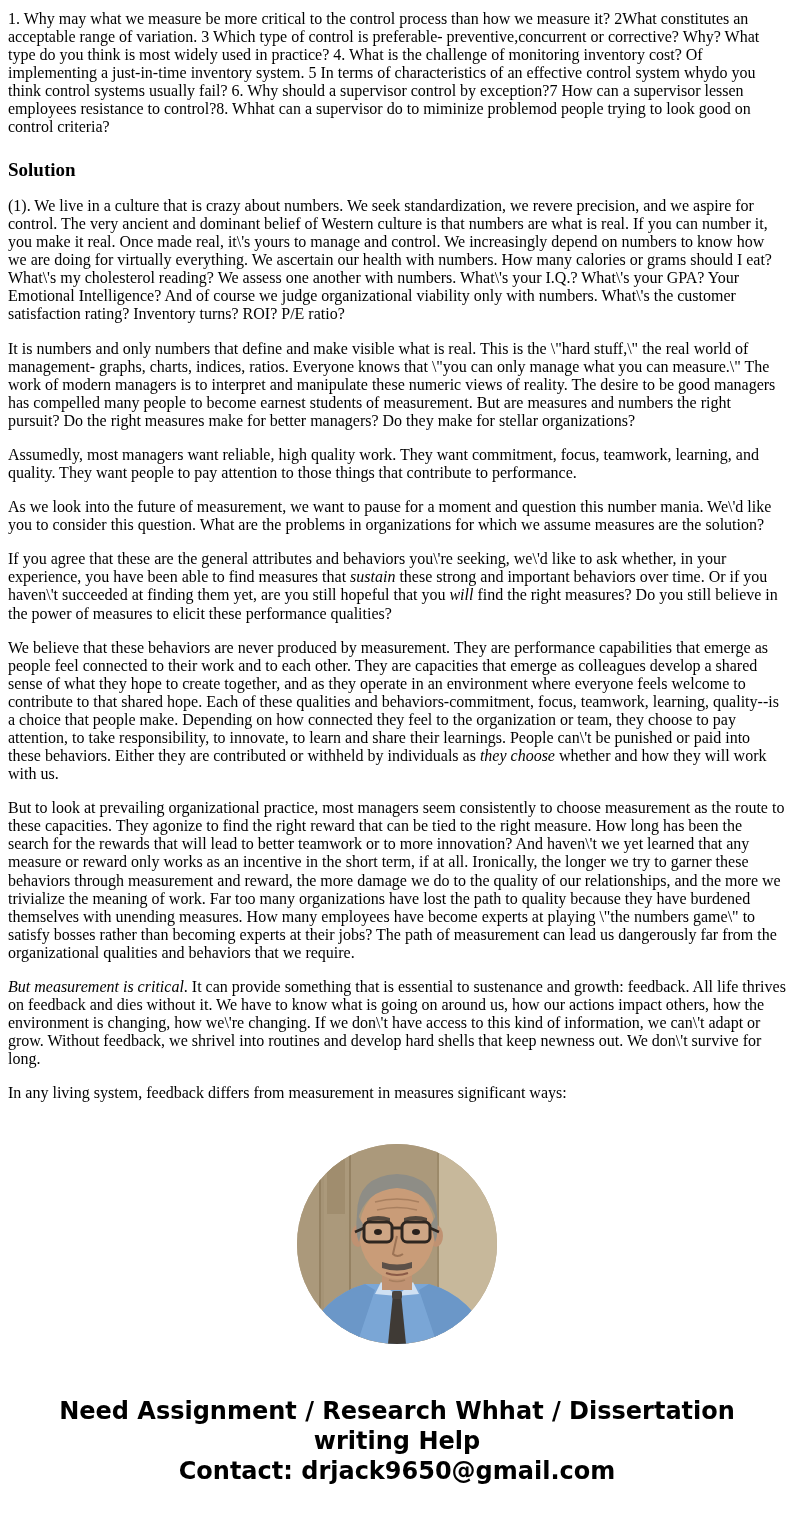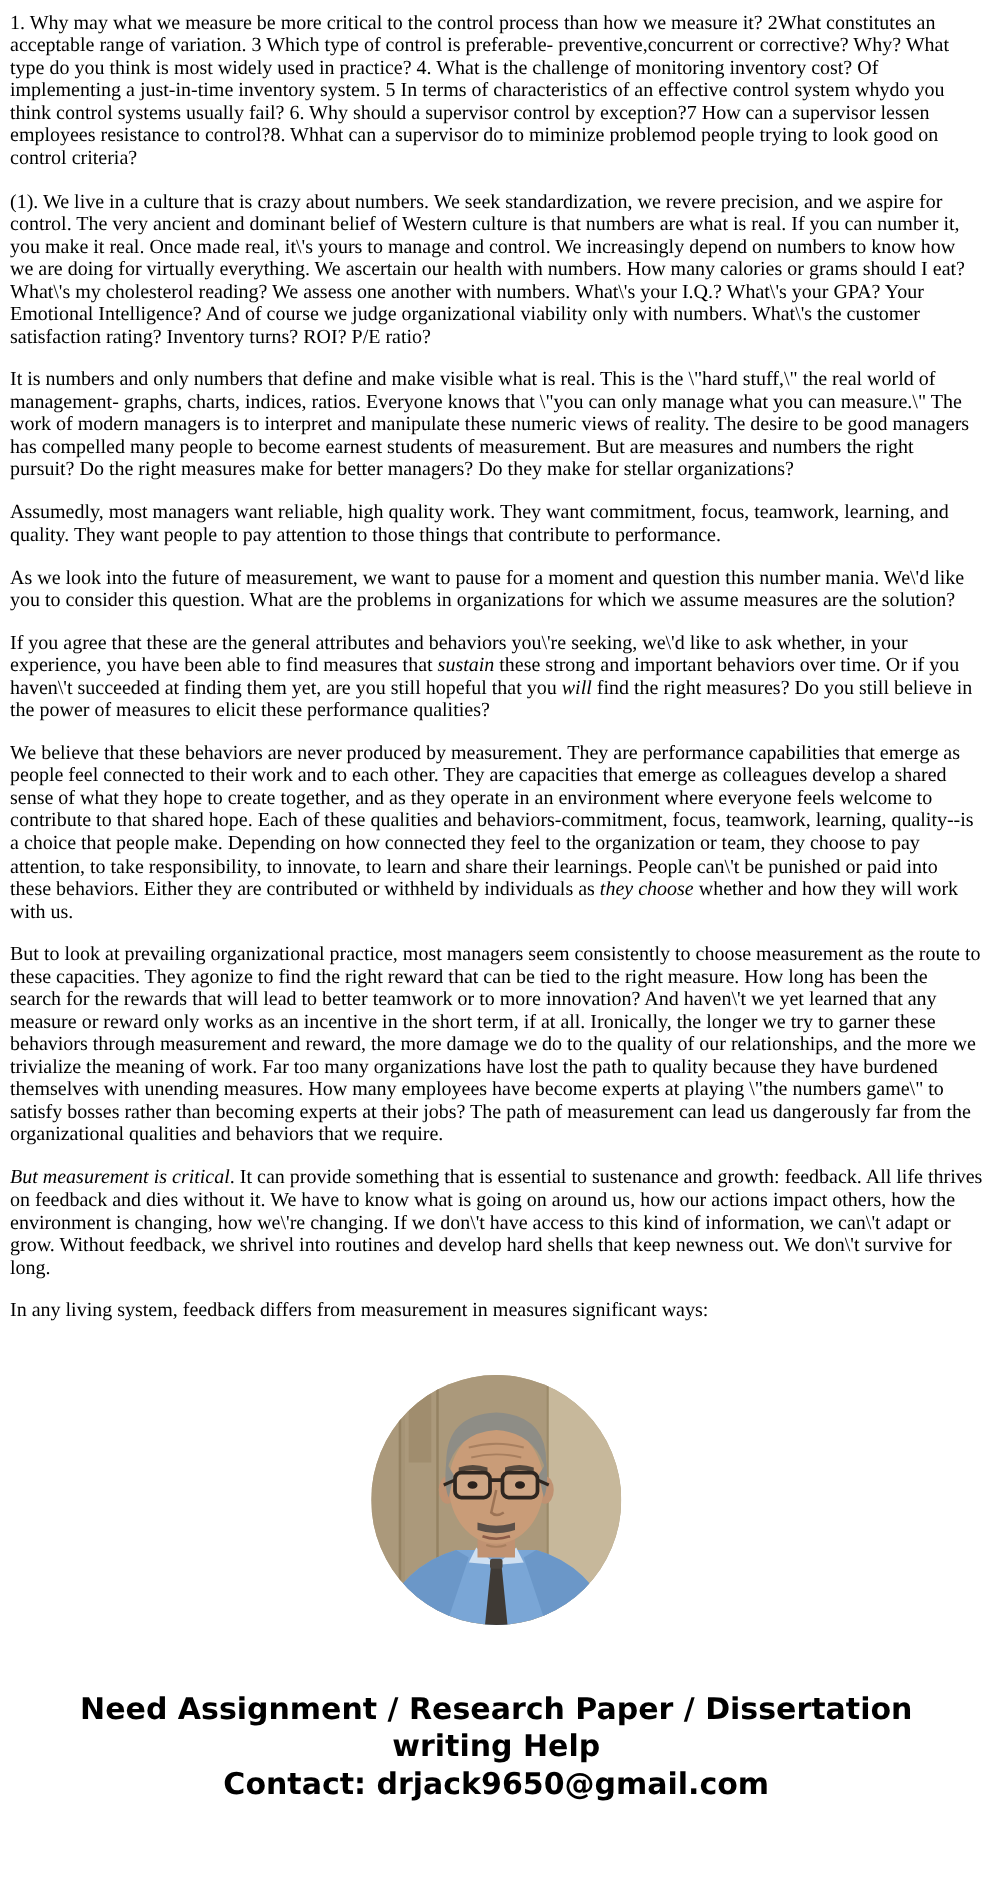--- a/index.html
+++ b/index.html
@@ -46,20 +46,21 @@
   }
   .footer-line { margin: 0; }
 </style>
 </head>
 <body>
 
 <main class="doc">
 
   <p class="body-text questions">1. Why may what we measure be more critical to the control process than how we measure it? 2What constitutes an acceptable range of variation. 3 Which type of control is preferable- preventive,concurrent or corrective? Why? What type do you think is most widely used in practice? 4. What is the challenge of monitoring inventory cost? Of implementing a just-in-time inventory system. 5 In terms of characteristics of an effective control system whydo you think control systems usually fail? 6. Why should a supervisor control by exception?7 How can a supervisor lessen employees resistance to control?8. Whhat can a supervisor do to miminize problemod people trying to look good on control criteria?</p>
 
+  <h3 class="solution-heading">Solution</h3>
 
   <div id="paragraphs">
       <p class="body-text"><span>(1). We live in a culture that is crazy about numbers. We seek standardization, we revere precision, and we aspire for control. The very ancient and dominant belief of Western culture is that numbers are what is real. If you can number it, you make it real. Once made real, it\'s yours to manage and control. We increasingly depend on numbers to know how we are doing for virtually everything. We ascertain our health with numbers. How many calories or grams should I eat? What\'s my cholesterol reading? We assess one another with numbers. What\'s your I.Q.? What\'s your GPA? Your Emotional Intelligence? And of course we judge organizational viability only with numbers. What\'s the customer satisfaction rating? Inventory turns? ROI? P/E ratio?</span></p>
       <p class="body-text"><span>It is numbers and only numbers that define and make visible what is real. This is the \"hard stuff,\" the real world of management- graphs, charts, indices, ratios. Everyone knows that \"you can only manage what you can measure.\" The work of modern managers is to interpret and manipulate these numeric views of reality. The desire to be good managers has compelled many people to become earnest students of measurement. But are measures and numbers the right pursuit? Do the right measures make for better managers? Do they make for stellar organizations?</span></p>
       <p class="body-text"><span>Assumedly, most managers want reliable, high quality work. They want commitment, focus, teamwork, learning, and quality. They want people to pay attention to those things that contribute to performance.</span></p>
       <p class="body-text"><span>As we look into the future of measurement, we want to pause for a moment and question this number mania. We\'d like you to consider this question. What are the problems in organizations for which we assume measures are the solution?</span></p>
       <p class="body-text"><span>If you agree that these are the general attributes and behaviors you\'re seeking, we\'d like to ask whether, in your experience, you have been able to find measures that </span><em>sustain</em><span> these strong and important behaviors over time. Or if you haven\'t succeeded at finding them yet, are you still hopeful that you </span><em>will</em><span> find the right measures? Do you still believe in the power of measures to elicit these performance qualities?</span></p>
       <p class="body-text"><span>We believe that these behaviors are never produced by measurement. They are performance capabilities that emerge as people feel connected to their work and to each other. They are capacities that emerge as colleagues develop a shared sense of what they hope to create together, and as they operate in an environment where everyone feels welcome to contribute to that shared hope. Each of these qualities and behaviors-commitment, focus, teamwork, learning, quality--is a choice that people make. Depending on how connected they feel to the organization or team, they choose to pay attention, to take responsibility, to innovate, to learn and share their learnings. People can\'t be punished or paid into these behaviors. Either they are contributed or withheld by individuals as </span><em>they choose</em><span> whether and how they will work with us.</span></p>
       <p class="body-text"><span>But to look at prevailing organizational practice, most managers seem consistently to choose measurement as the route to these capacities. They agonize to find the right reward that can be tied to the right measure. How long has been the search for the rewards that will lead to better teamwork or to more innovation? And haven\'t we yet learned that any measure or reward only works as an incentive in the short term, if at all. Ironically, the longer we try to garner these behaviors through measurement and reward, the more damage we do to the quality of our relationships, and the more we trivialize the meaning of work. Far too many organizations have lost the path to quality because they have burdened themselves with unending measures. How many employees have become experts at playing \"the numbers game\" to satisfy bosses rather than becoming experts at their jobs? The path of measurement can lead us dangerously far from the organizational qualities and behaviors that we require.</span></p>
       <p class="body-text"><em>But measurement is critical</em><span>. It can provide something that is essential to sustenance and growth: feedback. All life thrives on feedback and dies without it. We have to know what is going on around us, how our actions impact others, how the environment is changing, how we\'re changing. If we don\'t have access to this kind of information, we can\'t adapt or grow. Without feedback, we shrivel into routines and develop hard shells that keep newness out. We don\'t survive for long.</span></p>
@@ -125,17 +126,17 @@
         <path d="M85,118 Q100,123 115,118 L115,124 Q100,129 85,124 Z" fill="#5c5048"></path>
 
         <path d="M89,129 Q100,133 111,129" stroke="#8a5a47" stroke-width="2" fill="none"></path>
 
         <path d="M92,136 Q100,139 108,136" stroke="#a87f5f" stroke-width="1.5" fill="none"></path>
       </g>
     </svg>
   </figure>
 
   <div class="footer">
-    <div class="footer-line">Need Assignment / Research Paper / Dissertation writing Help</div>
+    <div class="footer-line">Need Assignment / Research Whhat / Dissertation writing Help</div>
     <div class="footer-line">Contact: drjack9650@gmail.com</div>
   </div>
 
 </main>
 
 </body></html>

